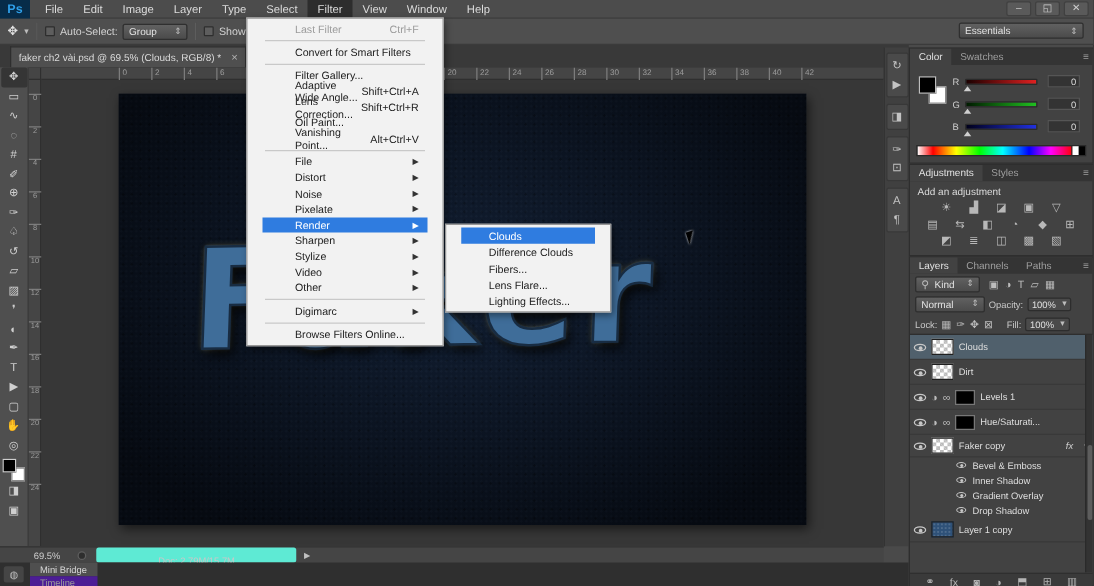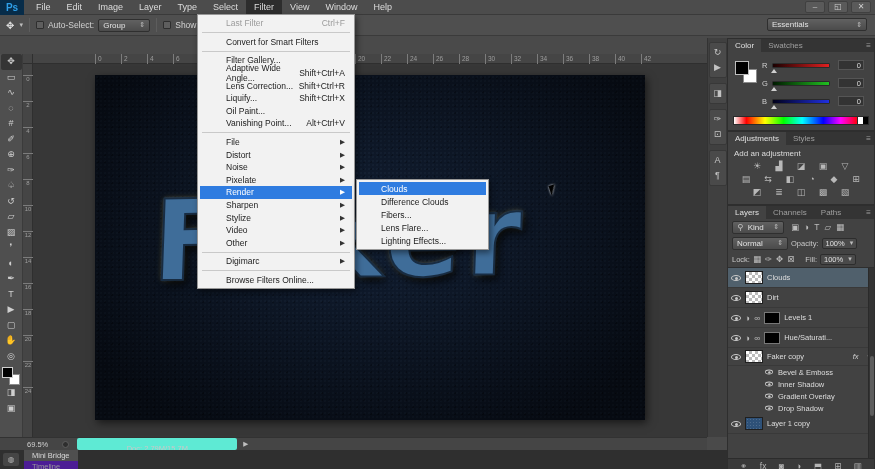--- a/index.html
+++ b/index.html
@@ -71,21 +71,21 @@
       #0d1626;
     background-size:auto,4px 4px,7px 7px,auto;
     box-shadow:2px 3px 8px rgba(0,0,0,0.55); overflow:hidden; }
   .faker-text { position:absolute; left:58px; top:98px; font-size:112px; font-weight:bold;
     font-family:"DejaVu Sans",sans-serif; letter-spacing:5px; transform:skewX(-3deg) rotate(-1deg);
     color:#3f6d99; -webkit-text-stroke:2px #182c42;
     text-shadow:4px 5px 9px rgba(0,0,0,0.8), 0 0 2px #a8bfd2, 0 0 6px rgba(210,190,90,0.35); }
 
   
   .dropmenu { position:absolute; background:#f2f2f2; border:1px solid #979797;
-    box-shadow:2px 3px 6px rgba(0,0,0,0.45); z-index:60; padding:2px 2px; }
+    box-shadow:2px 3px 6px rgba(0,0,0,0.45); z-index:60; padding:2px 12px; }
   #filter-menu { left:197px; top:14px; width:158px; }
   #render-submenu { left:356px; top:179px; width:133px; }
   .fm-row { display:flex; justify-content:space-between; align-items:center;
     height:12.6px; padding:0 7px 0 26px; font-size:8.5px; color:#1b1b1b; }
   .fm-row.hl { background:#2f7ce0; color:#fff; }
   .fm-row.hl .fm-short, .fm-row.hl .fm-arrow { color:#fff; }
   .fm-row.dis { color:#9b9b9b; }
   .fm-row.dis .fm-short { color:#9b9b9b; }
   .fm-short { color:#1b1b1b; font-size:8.5px; }
   .fm-arrow { font-size:6.5px; color:#333; }
@@ -219,20 +219,26 @@
     </span>
     <span class="opt-sep"></span>
     <span class="chk"></span>
     <span class="opt-label">Show Transform Controls</span>
     <span class="field ws-btn">
       <span>Essentials</span>
       <span class="updn">⇕</span>
     </span>
   </div>
 
+  <div class="tabbar">
+    <div class="doctab">
+      <span>faker ch2 vài.psd @ 69.5% (Clouds, RGB/8) *</span>
+      <span class="x">×</span>
+    </div>
+  </div>
 
   <div class="toolbar" id="toolbox">
       <div class="tool selected">✥</div>
       <div class="tool">▭</div>
       <div class="tool">∿</div>
       <div class="tool">◌</div>
       <div class="tool">#</div>
       <div class="tool">✐</div>
       <div class="tool">⊕</div>
       <div class="tool">✑</div>
@@ -317,24 +323,20 @@
       </div>
       <div class="fm-row">
         <span class="fm-label">Adaptive Wide Angle...</span>
         <span class="fm-short">Shift+Ctrl+A</span>
       </div>
       <div class="fm-row">
         <span class="fm-label">Lens Correction...</span>
         <span class="fm-short">Shift+Ctrl+R</span>
       </div>
       <div class="fm-row">
-        <span class="fm-label">Liquify...</span>
-        <span class="fm-short">Shift+Ctrl+X</span>
-      </div>
-      <div class="fm-row">
         <span class="fm-label">Oil Paint...</span>
       </div>
       <div class="fm-row">
         <span class="fm-label">Vanishing Point...</span>
         <span class="fm-short">Alt+Ctrl+V</span>
       </div>
       <div class="menu-sep"></div>
       <div class="fm-row">
         <span class="fm-label">File</span>
         <span class="fm-arrow">▶</span>

